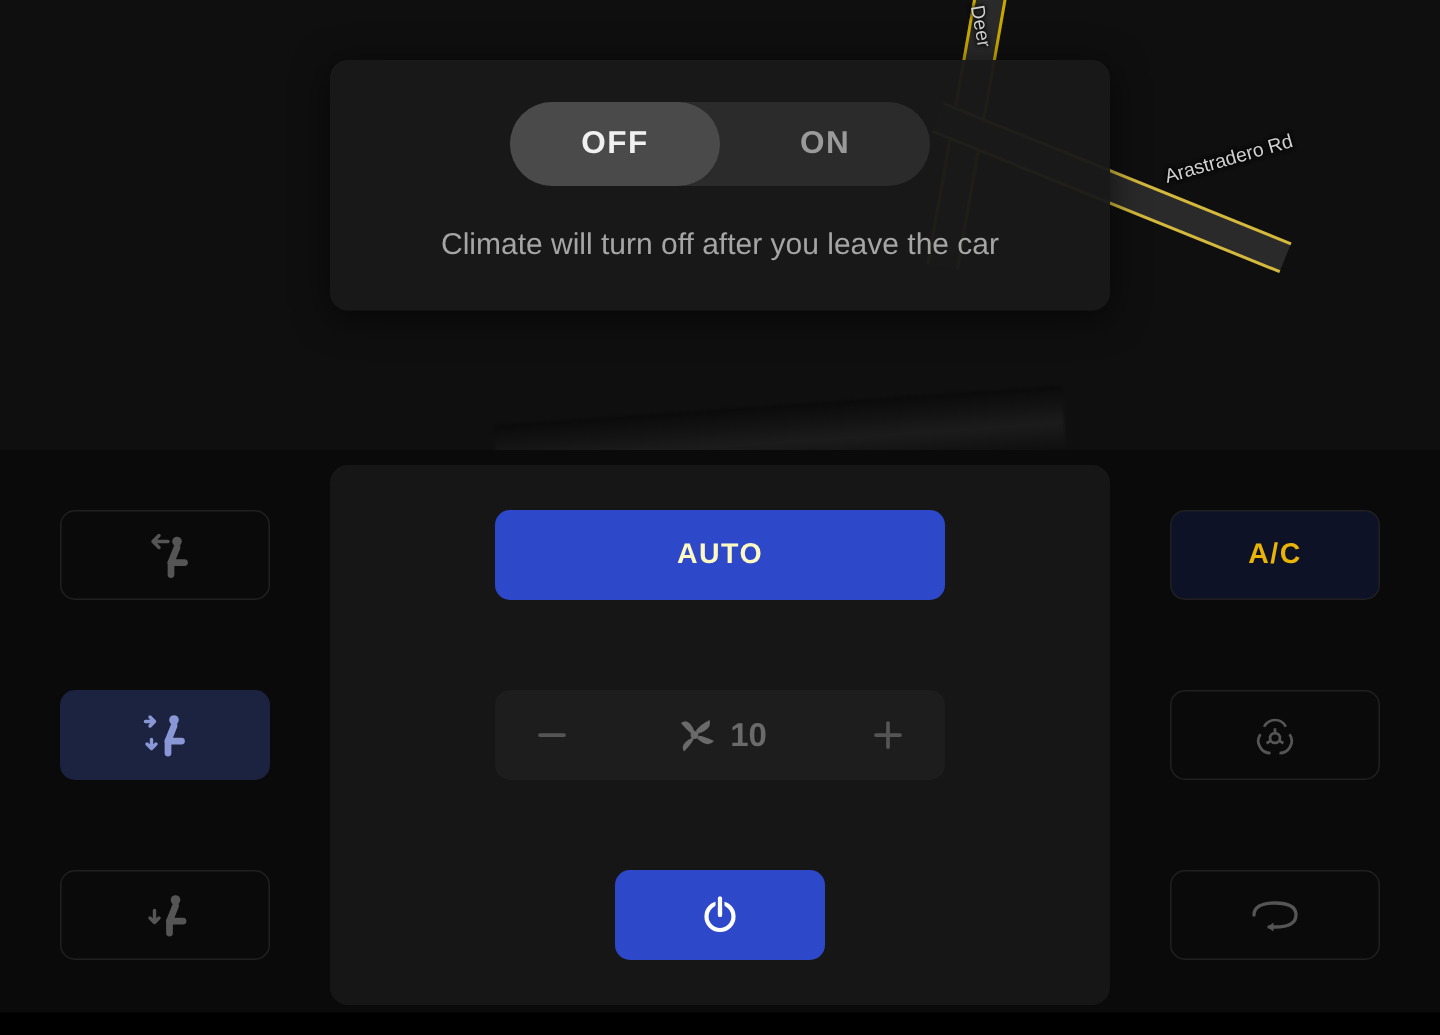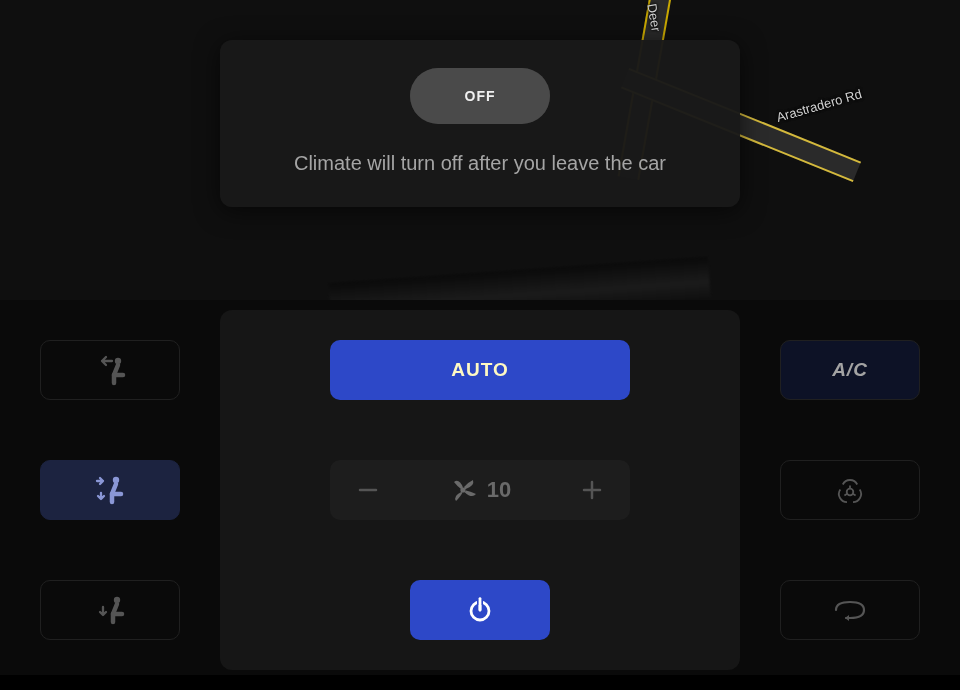--- a/index.html
+++ b/index.html
@@ -63,21 +63,21 @@
     padding: 0;
     margin-bottom: 28px;
   }
   .toggle-btn {
     width: 140px;
     height: 56px;
     border-radius: 30px;
     display: flex;
     align-items: center;
     justify-content: center;
-    font-size: 14px;
+    font-size: 21px;
     font-weight: 600;
     letter-spacing: 1px;
     color: #9a9a9a;
     cursor: pointer;
   }
   .toggle-btn.selected {
     background: #4a4a4a;
     color: #f0f0f0;
   }
   .dialog-desc {
@@ -140,25 +140,24 @@
   }
   .auto-btn {
     position: absolute;
     left: 110px;
     top: 30px;
     background: #2d48c8;
     color: #fef9c3;
   }
   .ac-btn {
     background: #0d1226;
-    color: #a3a3a3;
+    color: #eab308;
     font-weight: 600;
     font-size: 19px;
     letter-spacing: 1px;
-    font-style: italic;
   }
   .fan-row {
     position: absolute;
     left: 110px;
     top: 150px;
     width: 300px;
     height: 60px;
     background: #1d1d1d;
     border-radius: 10px;
     display: flex;
@@ -210,20 +209,21 @@
     <div class="road" style="left:640px; top:-80px; width:22px; height:260px; transform:rotate(10deg); border-left-color:#c9a800; border-right-color:#c9a800;"></div>
     <div class="road-label" style="left:640px; top:10px; transform:rotate(80deg);">Deer</div>
     <div class="road" style="left:730px; top:0px; width:22px; height:250px; transform:rotate(-68deg);"></div>
     <div class="road-label" style="left:775px; top:98px; transform:rotate(-16deg);">Arastradero Rd</div>
     <div style="position:absolute; left:330px; top:270px; width:380px; height:50px; background:linear-gradient(0deg,#0a0a0a,#1b1b1b,#0a0a0a); transform:rotate(-4deg); filter:blur(1px);"></div>
   </div>
 
   <div class="dialog">
     <div class="toggle-group">
       <div class="toggle-btn selected">OFF</div>
+      <div class="toggle-btn">ON</div>
     </div>
     <div class="dialog-desc">Climate will turn off after you leave the car</div>
   </div>
 
   <div class="lower">
 
     <div class="side-btn" style="left:40px; top:40px;">
       <svg width="40" height="34" viewBox="0 0 40 34">
         <path d="M 16 4 L 12 8 M 12 8 L 16 12 M 12 8 L 22 8" stroke="#555" stroke-width="2.3" fill="none" stroke-linecap="round" stroke-linejoin="round"></path>
         <circle cx="28" cy="8" r="3.2" fill="#555"></circle>

